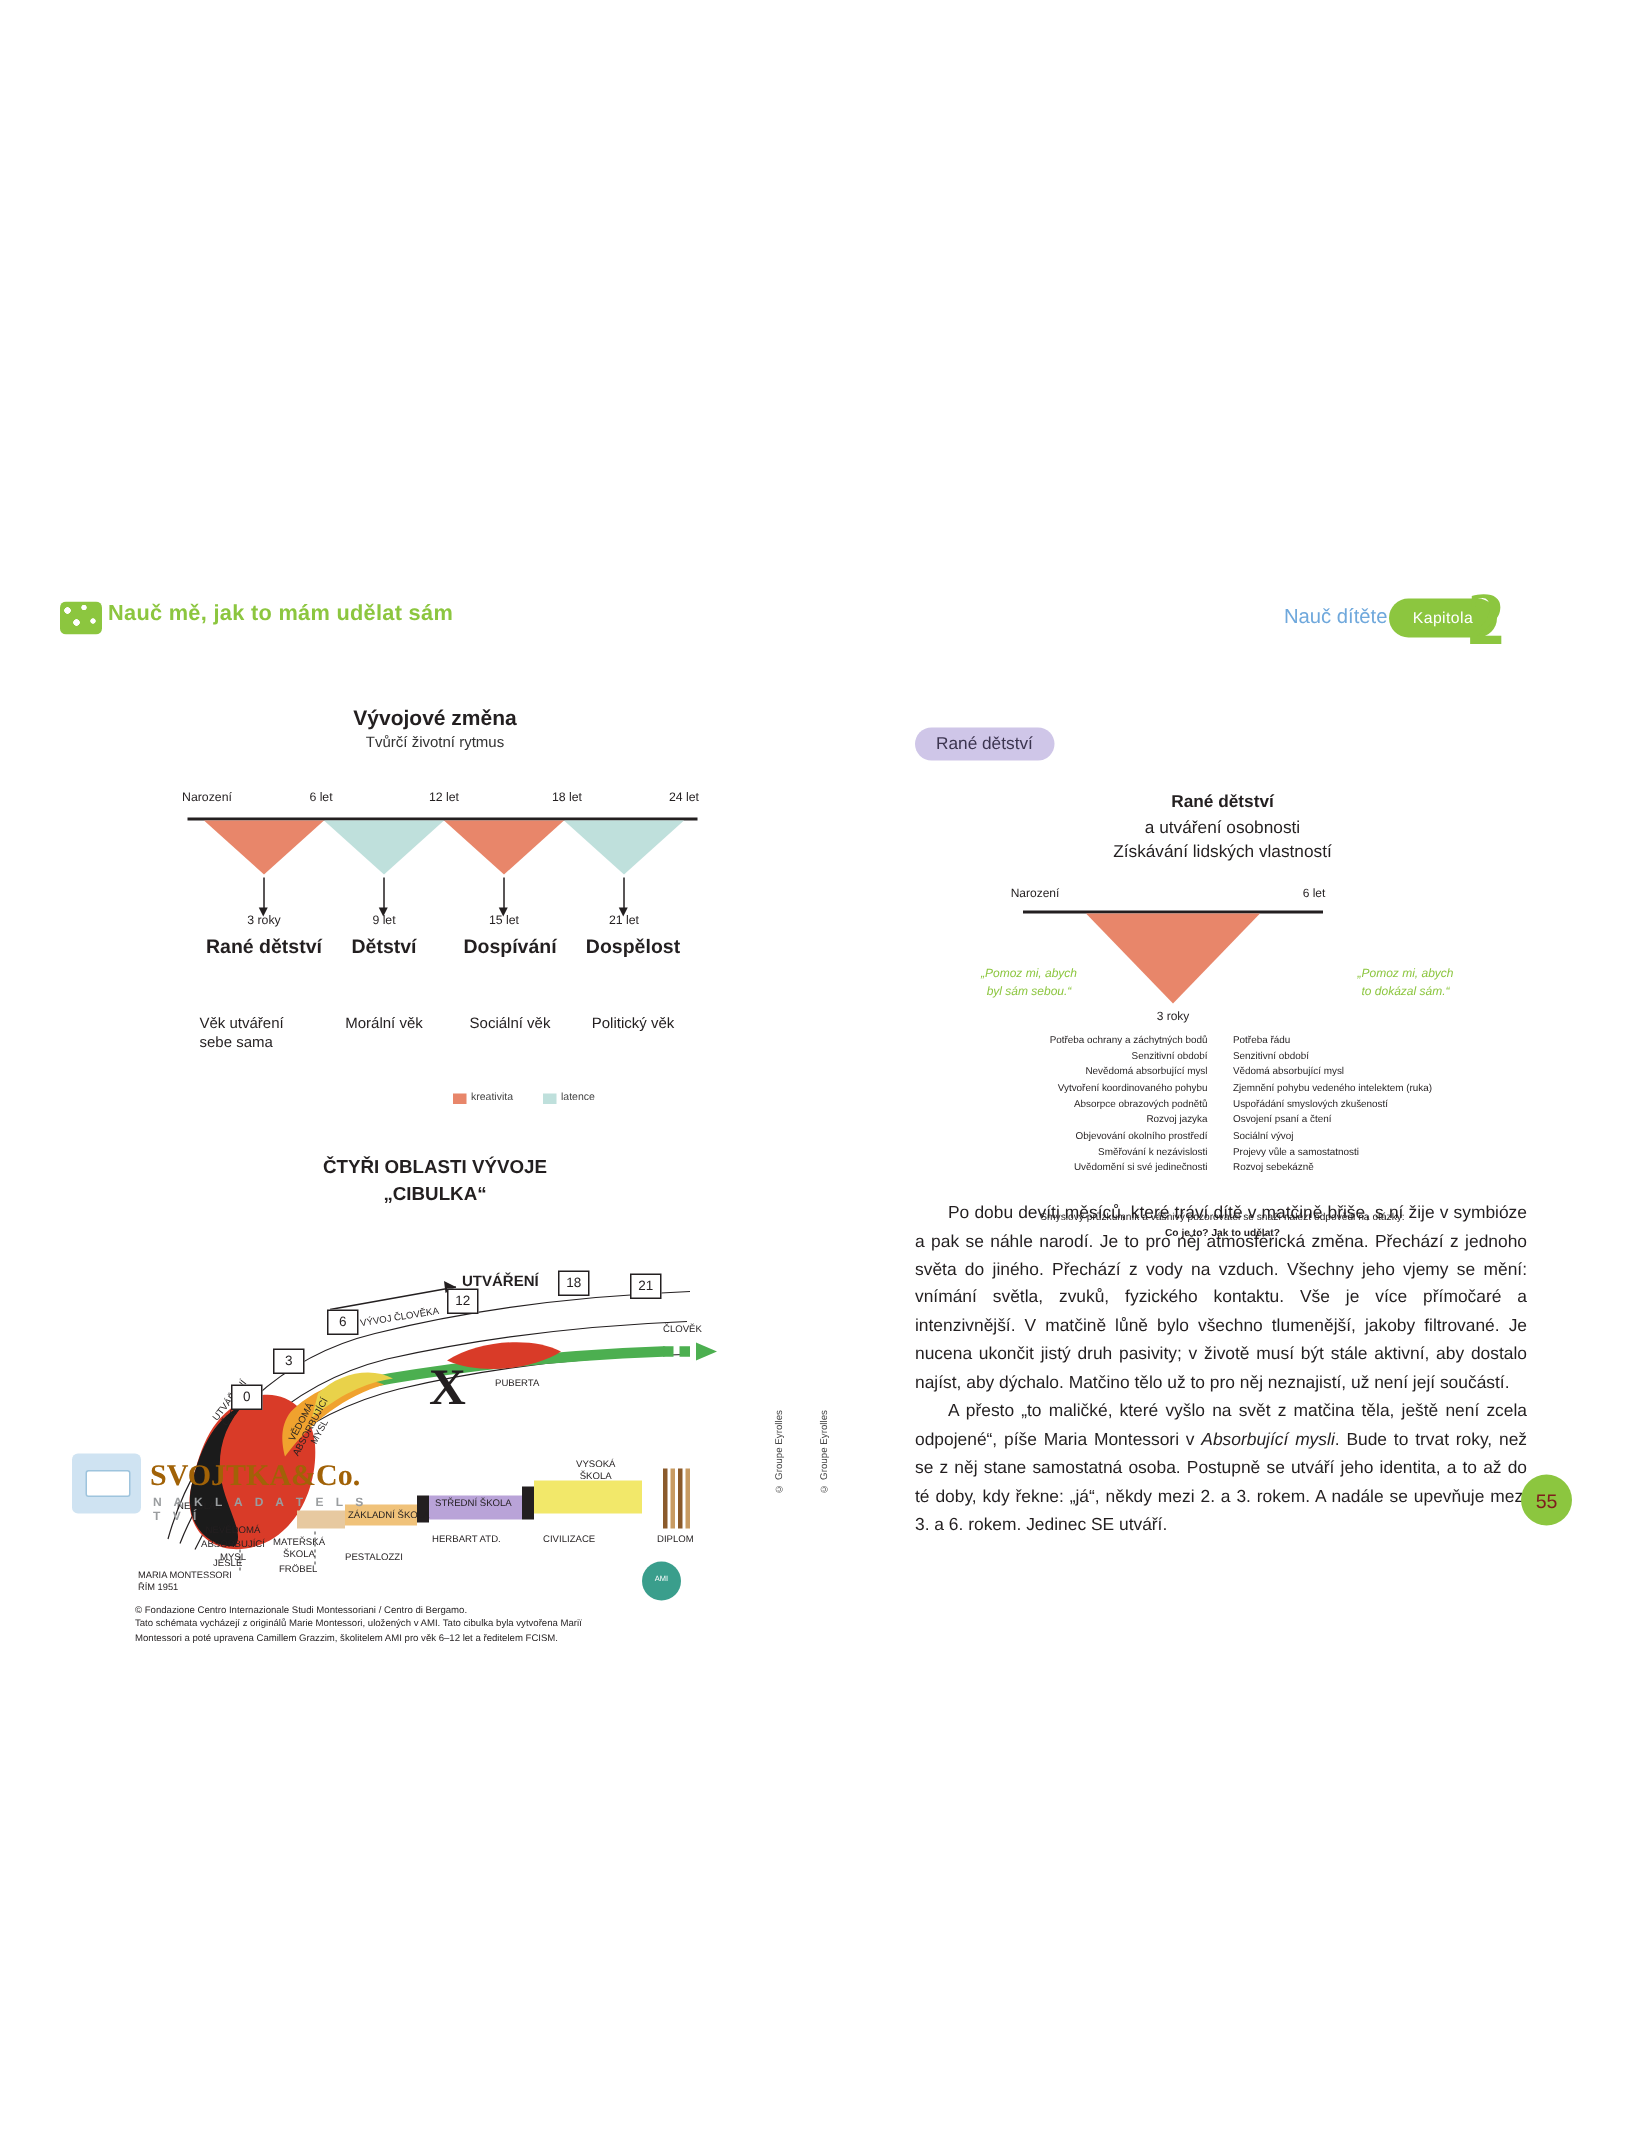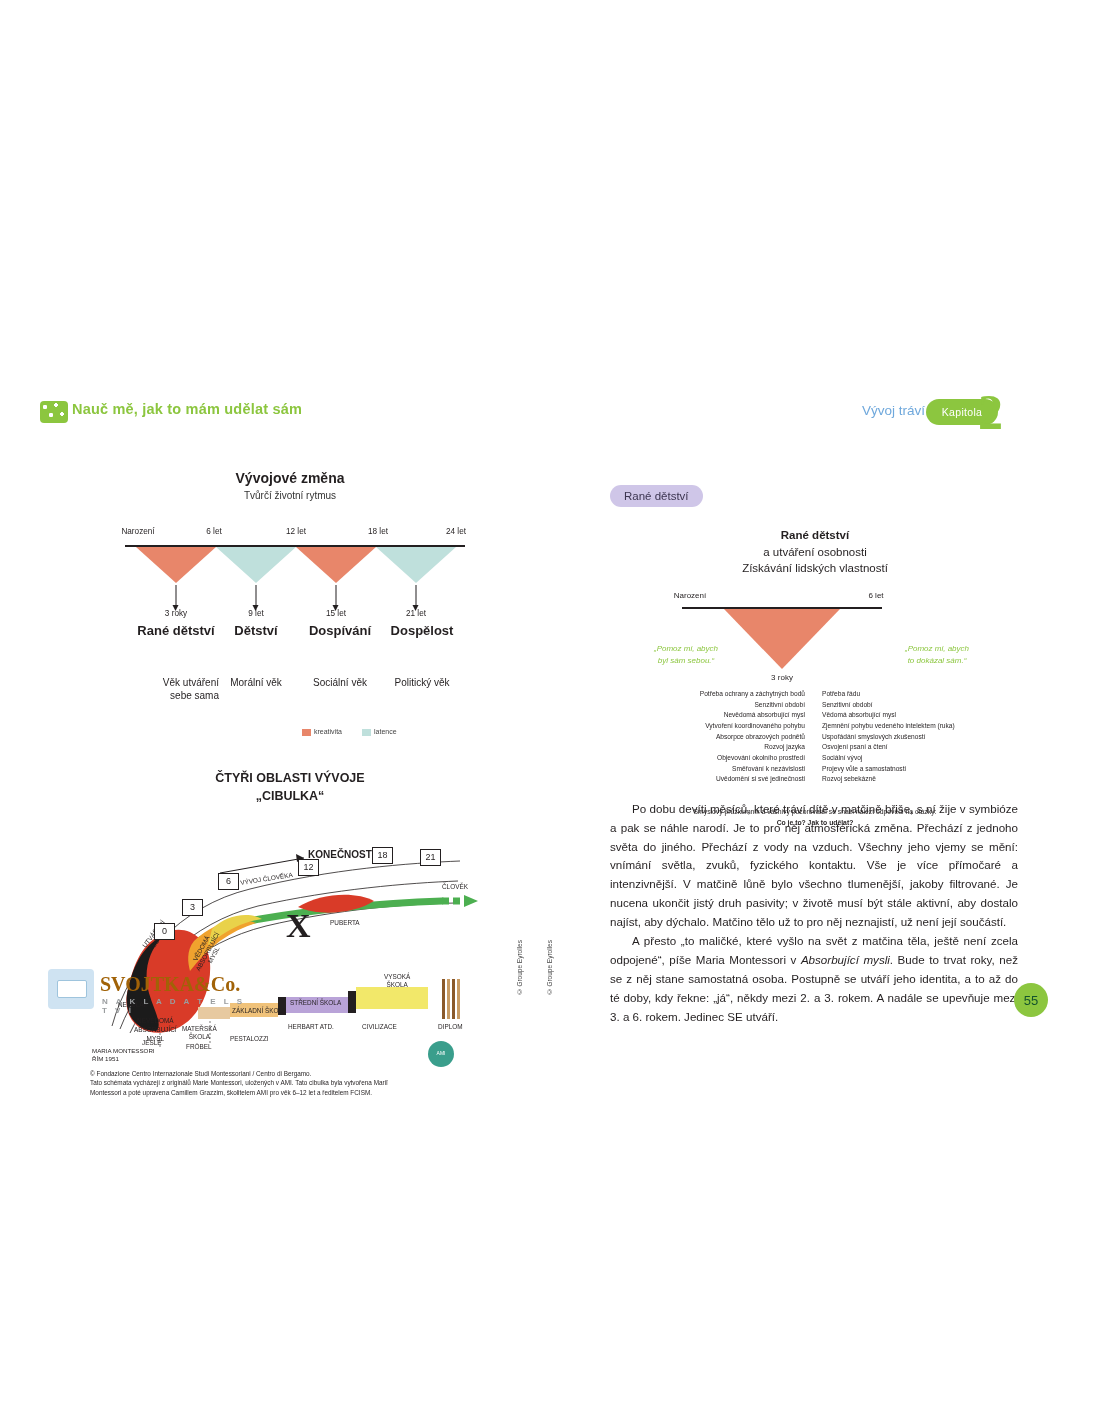--- a/index.html
+++ b/index.html
@@ -29,21 +29,21 @@
   .tl-line{position:absolute;left:35px;top:30px;width:340px;height:2px;background:#231f20;}
   .tl-lab{position:absolute;top:12px;font-size:8.2px;color:#231f20;transform:translateX(-50%);}
   .tri-down{position:absolute;top:32px;width:0;height:0;border-left:40px solid transparent;border-right:40px solid transparent;border-top:36px solid #e8866a;transform:translateX(-50%);}
   .tri-down.lat{border-top-color:#bfe0dc;}
   .arr{position:absolute;top:70px;width:1px;height:22px;background:#231f20;transform:translateX(-50%);}
   .arr:after{content:"";position:absolute;left:-3px;top:20px;border-left:3.5px solid transparent;border-right:3.5px solid transparent;border-top:6px solid #231f20;}
   .sub-lab{position:absolute;top:94px;font-size:8.2px;transform:translateX(-50%);}
   .phase{position:absolute;top:108px;font-size:13px;font-weight:bold;transform:translateX(-50%);white-space:nowrap;}
 
   .ages{position:relative;height:46px;margin-top:22px;}
-  .age{position:absolute;font-size:10px;text-align:right;transform:translateX(-50%);line-height:1.25;}
+  .age{position:absolute;font-size:10px;text-align:left;transform:translateX(-50%);line-height:1.25;}
   .legend{position:relative;height:16px;margin-top:4px;}
   .lg{position:absolute;font-size:7px;color:#444;}
   .lgsw{position:absolute;width:9px;height:7px;}
 
   .fig2-title{text-align:center;font-size:12.5px;font-weight:bold;margin-top:27px;line-height:1.35;}
   .onion{position:relative;width:400px;height:245px;margin-top:6px;}
   .onion svg{position:absolute;left:0;top:0;}
   .ol{position:absolute;font-size:6.4px;color:#231f20;white-space:nowrap;}
   .obox{position:absolute;border:1px solid #231f20;background:#fff;font-size:9px;text-align:center;width:19px;height:15px;line-height:15px;}
   .bigx{position:absolute;left:196px;top:96px;font-size:34px;font-weight:bold;font-family:"Liberation Serif",serif;}
@@ -75,31 +75,31 @@
   .cols{position:relative;margin-top:4px;font-size:6.6px;line-height:1.62;}
   .colL{position:absolute;left:0;top:0;width:195px;text-align:right;}
   .colR{position:absolute;left:212px;top:0;width:195px;text-align:left;}
   .closing{position:absolute;left:0;top:118px;width:410px;text-align:center;font-size:6.8px;line-height:1.6;}
 
   .body{position:absolute;left:610px;top:800px;width:408px;font-size:11.6px;line-height:1.62;text-align:justify;color:#231f20;}
   .body p{margin:0;text-indent:22px;}
   .body p+p{margin-top:1px;}
   .body i{font-style:italic;}
 
-  .pgnum{position:absolute;right:52px;top:983px;width:34px;height:34px;border-radius:50%;background:#8cc63f;color:#14532d;font-size:13px;display:flex;align-items:center;justify-content:center;}
+  .pgnum{position:absolute;right:52px;top:983px;width:34px;height:34px;border-radius:50%;background:#8cc63f;color:#7f1d1d;font-size:13px;display:flex;align-items:center;justify-content:center;}
 </style>
 </head>
 <body>
 
 <div class="page">
 
   <div class="hdr">
     <div class="hdr-dots"></div>
     <div class="hdr-title">Nauč mě, jak to mám udělat sám</div>
-    <div class="hdr-right">Vývoj tráví</div>
+    <div class="hdr-right">Nauč dítěte</div>
     <div class="hdr-chap">
       <div class="chap-bubble">Kapitola</div>
       <div class="chap-num">2</div>
     </div>
   </div>
 
   <div class="left">
 
     <div class="fig1-title">Vývojové změna</div>
     <div class="fig1-sub">Tvůrčí životní rytmus</div>
@@ -182,21 +182,21 @@
         <rect x="266" y="176" width="72" height="22" fill="#f2e86a"></rect>
         <rect x="352" y="168" width="3" height="40" fill="#8b5a2b"></rect>
         <rect x="357" y="168" width="3" height="40" fill="#c89b63"></rect>
         <rect x="362" y="168" width="3" height="40" fill="#8b5a2b"></rect>
         <rect x="367" y="168" width="3" height="40" fill="#c89b63"></rect>
 
         <line x1="70" y1="222" x2="70" y2="236" stroke="#231f20" stroke-width="0.6" stroke-dasharray="2 2"></line>
         <line x1="120" y1="210" x2="120" y2="232" stroke="#231f20" stroke-width="0.6" stroke-dasharray="2 2"></line>
       </svg>
 
-      <div class="ol" style="left:218px;top:38px;font-size:10px;font-weight:bold">KONEČNOST</div>
+      <div class="ol" style="left:218px;top:38px;font-size:10px;font-weight:bold">UTVÁŘENÍ</div>
       <div class="ol" style="left:150px;top:64px;transform:rotate(-9deg)">VÝVOJ ČLOVĚKA</div>
       <div class="ol" style="left:352px;top:72px">ČLOVĚK</div>
       <div class="ol" style="left:240px;top:108px">PUBERTA</div>
       <div class="ol" style="left:28px;top:190px">NEBULAE</div>
       <div class="ol" style="left:50px;top:118px;white-space:pre-line;transform:rotate(-52deg);text-align:center">UTVÁŘENÍ
 ČLOVĚKA</div>
       <div class="ol" style="left:44px;top:206px;white-space:pre-line;text-align:center;line-height:1.4">NEVĚDOMÁ
 ABSORBUJÍCÍ
 MYSL</div>
       <div class="ol" style="left:96px;top:130px;white-space:pre-line;transform:rotate(-62deg);text-align:center">VĚDOMÁ

